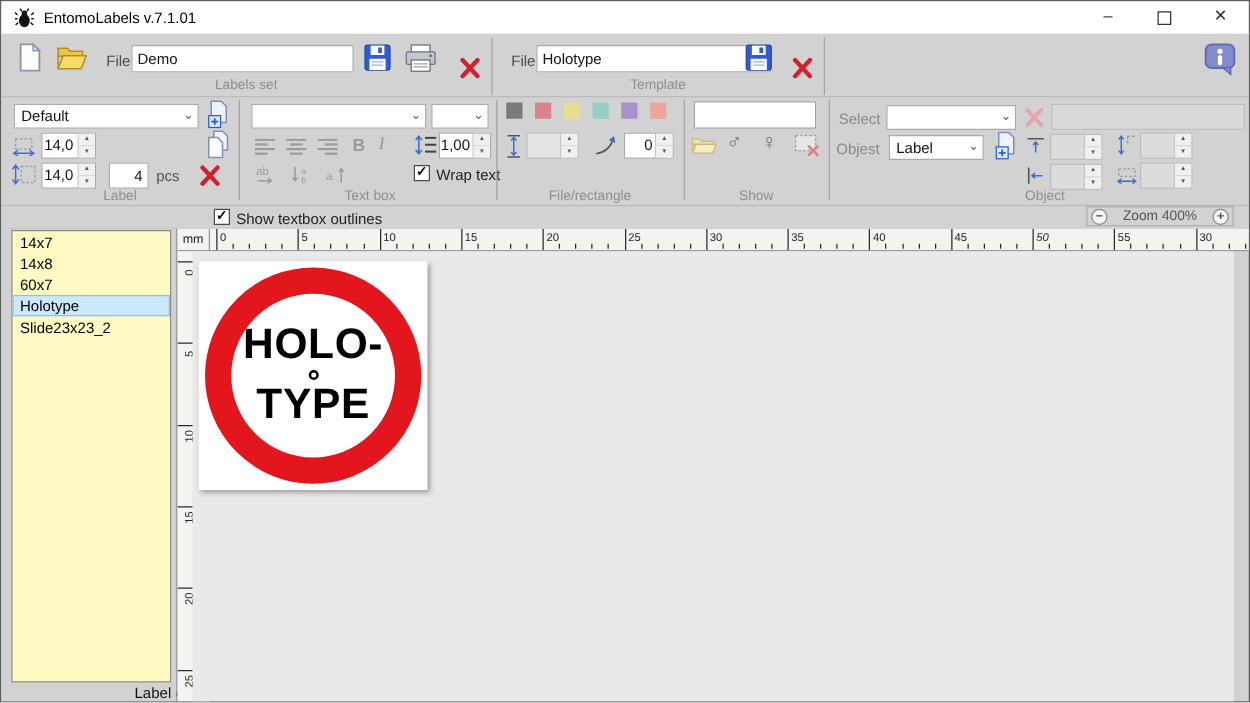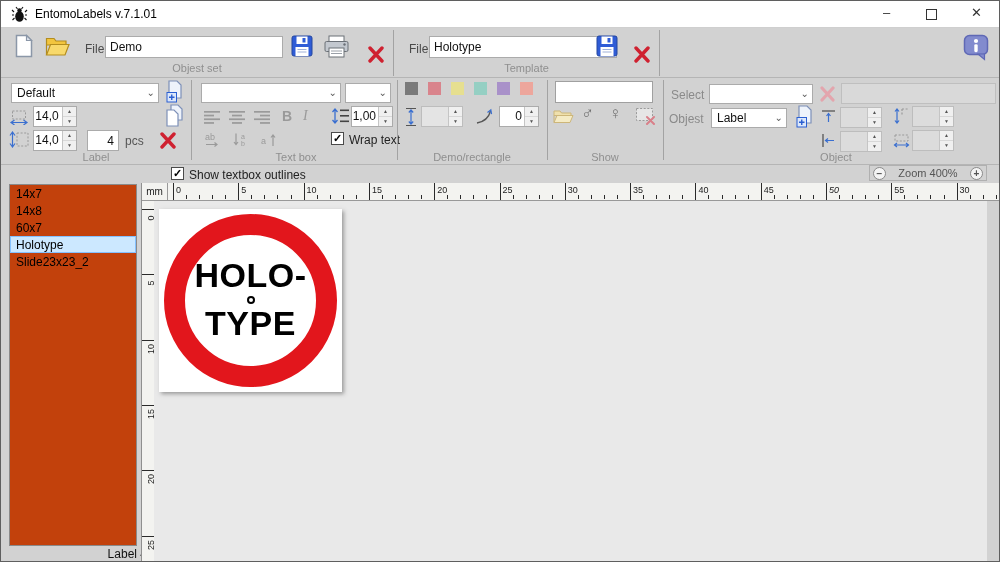--- a/index.html
+++ b/index.html
@@ -41,21 +41,21 @@
   .swatch{display:inline-block;width:13px;height:13px;margin-right:10px;}
   .disglyph{color:#9a9a9a;}
   .symb{position:absolute;font-size:17px;color:#6f6f6f;line-height:17px;}
   
   .zoombox{position:absolute;border:1px solid #b0b0b0;box-sizing:border-box;display:flex;align-items:center;}
   .zbtn{width:13px;height:13px;border-radius:50%;border:1px solid #8a8a8a;background:#f4f4f4;color:#555;
         font-size:10px;line-height:11px;text-align:center;font-weight:bold;box-sizing:border-box;}
   .zlbl{flex:1;text-align:center;font-size:11px;color:#555;}
   
   .sidepanel{position:absolute;left:0;top:182px;width:140px;height:380px;background:#d2d2d2;}
-  .listbox{position:absolute;left:8px;top:1px;width:128px;height:362px;background:#c2410c;border:1px solid #8a8a8a;
+  .listbox{position:absolute;left:8px;top:1px;width:128px;height:362px;background:#fef9c3;border:1px solid #8a8a8a;
            box-sizing:border-box;overflow:hidden;}
   .li{height:17px;line-height:17px;padding-left:5px;font-size:12px;color:#000;border:1px solid transparent;box-sizing:border-box;}
   .li.sel{background:#cce8ff;border-color:#84c1ff;}
   .status{position:absolute;left:0;top:364px;width:128px;text-align:right;font-size:12px;color:#111;white-space:pre;margin-left:48px;}
   .mainvline{position:absolute;left:140px;top:182px;width:1px;height:380px;background:#8f8f8f;}
   
   .corner{position:absolute;left:141px;top:182px;width:26px;height:18px;background:#f3f3f0;
           border-right:1px solid #999;border-bottom:1px solid #999;box-sizing:border-box;
           font-size:10px;color:#222;text-align:center;line-height:18px;}
   .hruler{position:absolute;left:167px;top:182px;width:833px;height:18px;background:#f3f3f0;
@@ -127,21 +127,21 @@
       <rect x="6" y="1" width="15" height="6" fill="#fff" stroke="#6b7077"></rect>
       <rect x="2" y="6.5" width="23" height="10" rx="1.5" fill="#c3c8cf" stroke="#6b7077"></rect>
       <circle cx="21.5" cy="9.5" r="1.2" fill="#6b7077"></circle>
       <rect x="6" y="13" width="15" height="9" fill="#fff" stroke="#6b7077"></rect>
       <line x1="8" y1="16" x2="19" y2="16" stroke="#9aa0a8"></line>
       <line x1="8" y1="18.5" x2="19" y2="18.5" stroke="#9aa0a8"></line>
     </svg>
     <svg class="abs" style="left:366px;top:18px" width="18" height="17" viewBox="0 0 18 17">
       <path d="M3 2 L15 15 M15 2 L3 15" stroke="#cf2130" stroke-width="3.4" stroke-linecap="round" fill="none"></path>
     </svg>
-    <div class="caption" style="left:0;top:34px;width:392px">Objest set</div>
+    <div class="caption" style="left:0;top:34px;width:392px">Labels set</div>
 
     <div class="vdiv" style="left:392px;top:2px;height:46px"></div>
 
     <span class="flabel" style="left:408px;top:14px">File</span>
     <input class="txt" style="left: 428px; top: 8px; width: 188px; height: 22px;" value="Holotype">
     <svg class="abs" style="left:595px;top:7px" width="22" height="22" viewBox="0 0 22 22">
       <rect x="1" y="1" width="20" height="20" rx="2" fill="#2f5cd6" stroke="#24479f"></rect>
       <rect x="5.5" y="1.5" width="11" height="7.5" fill="#fff"></rect>
       <rect x="11.5" y="3" width="3" height="4.5" fill="#2f5cd6"></rect>
       <rect x="4.5" y="12" width="13" height="9" fill="#fff"></rect>
@@ -293,21 +293,21 @@
       <path d="M2 15 Q13 13 15.5 3" stroke="#555" stroke-width="1.3" fill="none"></path>
       <path d="M12.5 4.5 L15.8 2 L16.5 6.2" stroke="#3a6fd0" stroke-width="1.3" fill="none"></path>
     </svg>
     <div class="spin" style="left:498px;top:28px;width:40px;height:21px">
       <span class="val">0</span>
       <span class="btns">
           <span class="sb">▲</span>
           <span class="sb">▼</span>
         </span>
     </div>
-    <div class="caption" style="left:396px;top:73px;width:150px">Demo/rectangle</div>
+    <div class="caption" style="left:396px;top:73px;width:150px">File/rectangle</div>
 
     <div class="vdiv" style="left:546px;top:2px;height:80px"></div>
 
     <div class="abs" style="left:554px;top:3px;width:98px;height:22px;background:#fff;border:1px solid #a0a0a0;box-sizing:border-box"></div>
     <svg class="abs" style="left:552px;top:31px" width="21" height="15" viewBox="0 0 21 15">
       <path d="M1 13.5 V2 h6 l1.5 2 H18 v2.5 H1" fill="#efe0ad" stroke="#cdb679"></path>
       <path d="M1 13.5 L4 6.5 H20 L17 13.5 z" fill="#f5ebc4" stroke="#cdb679"></path>
     </svg>
     <span class="symb" style="left:580px;top:27px">♂</span>
     <span class="symb" style="left:608px;top:27px">♀</span>

